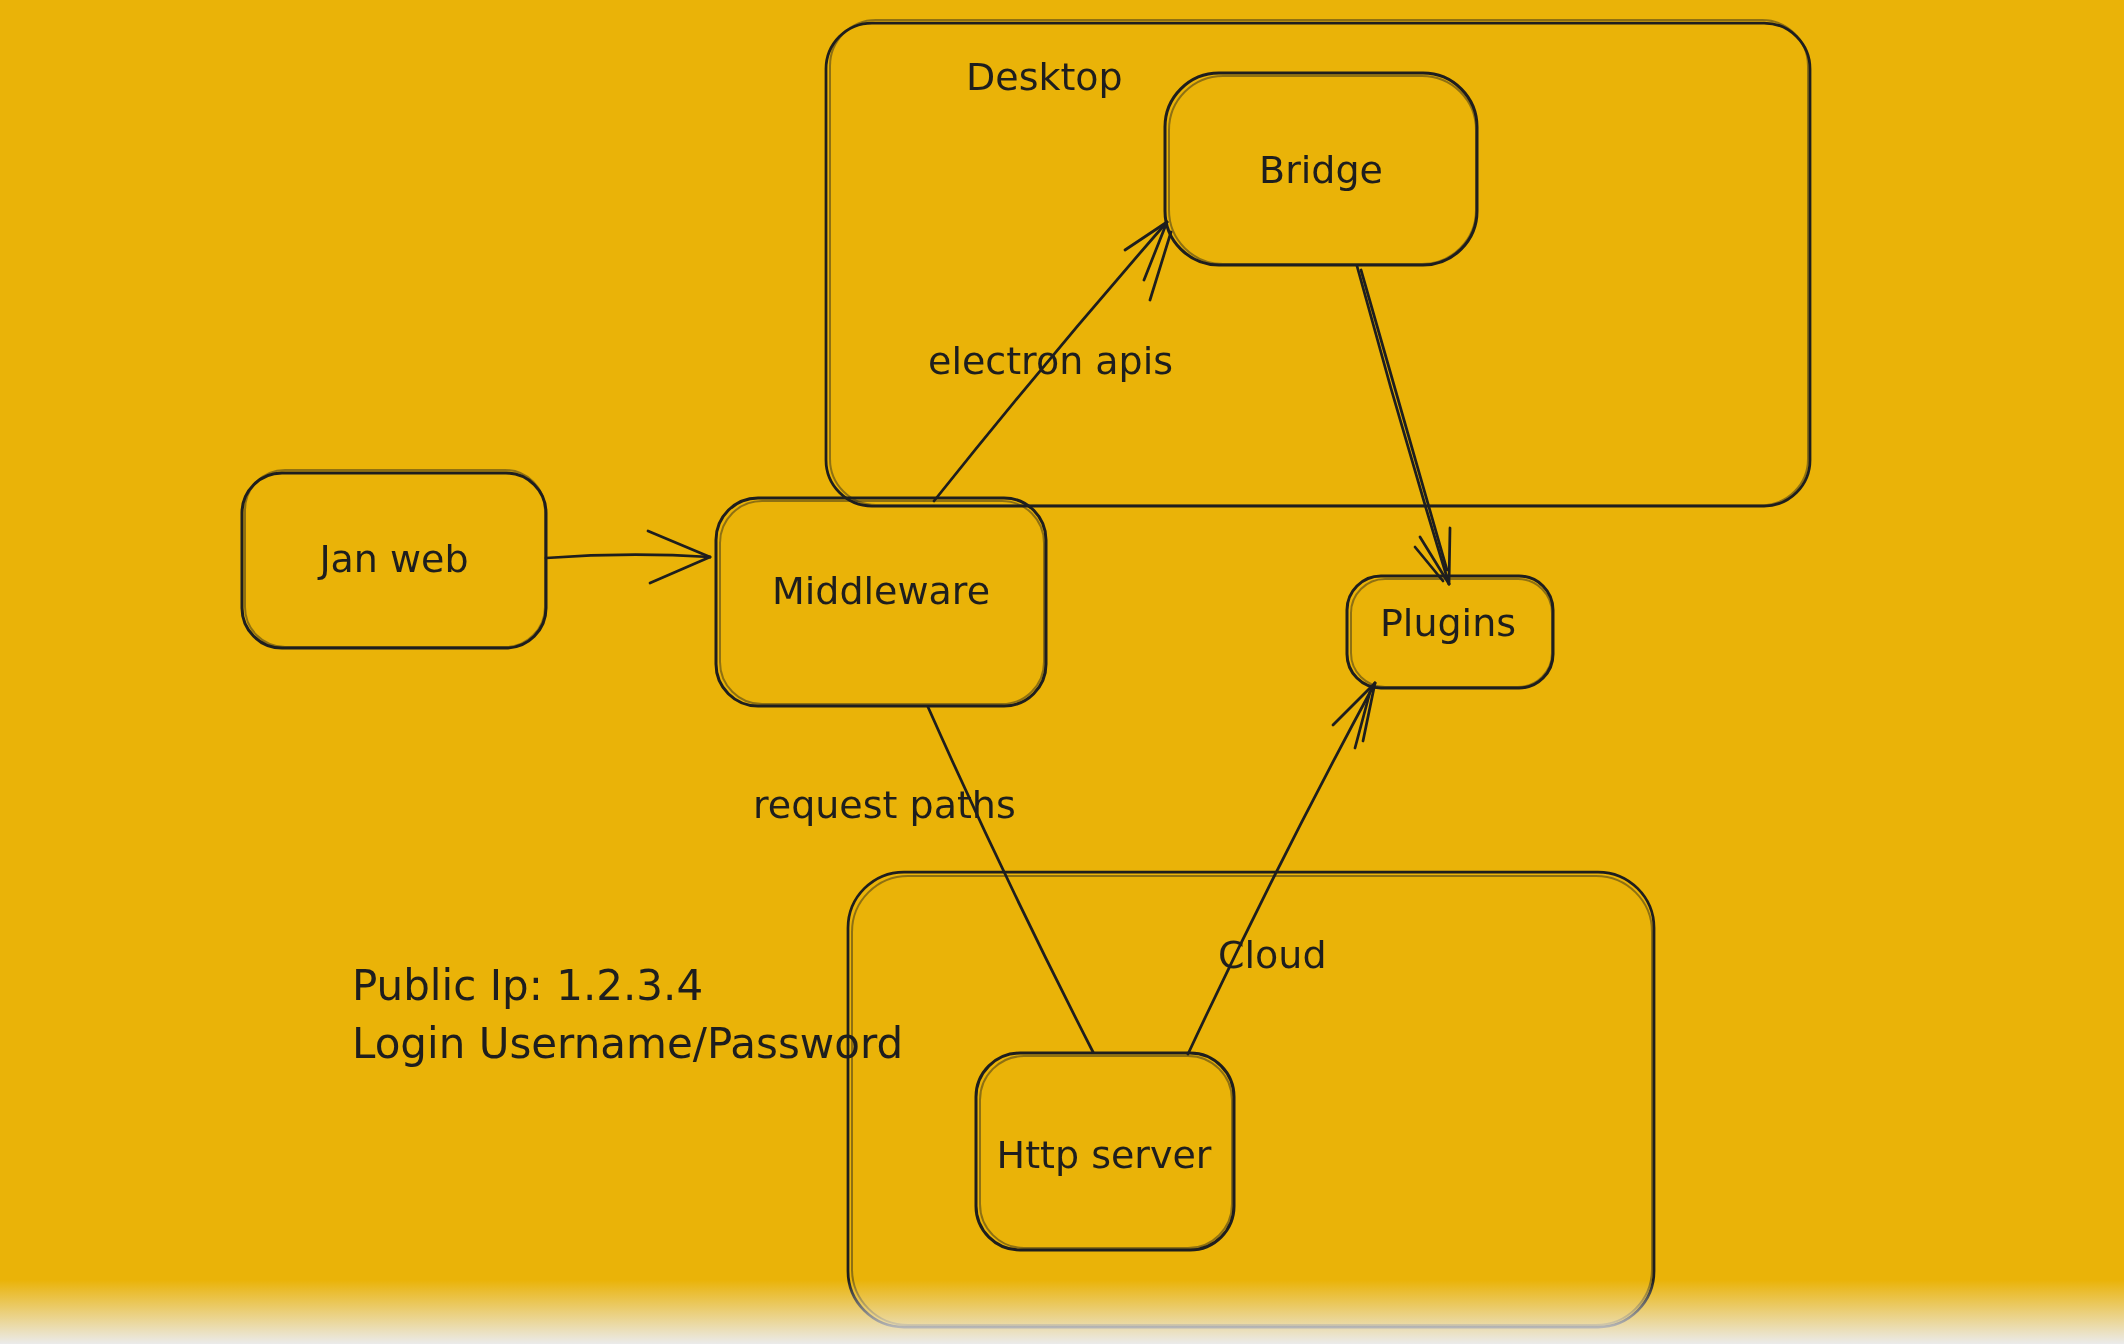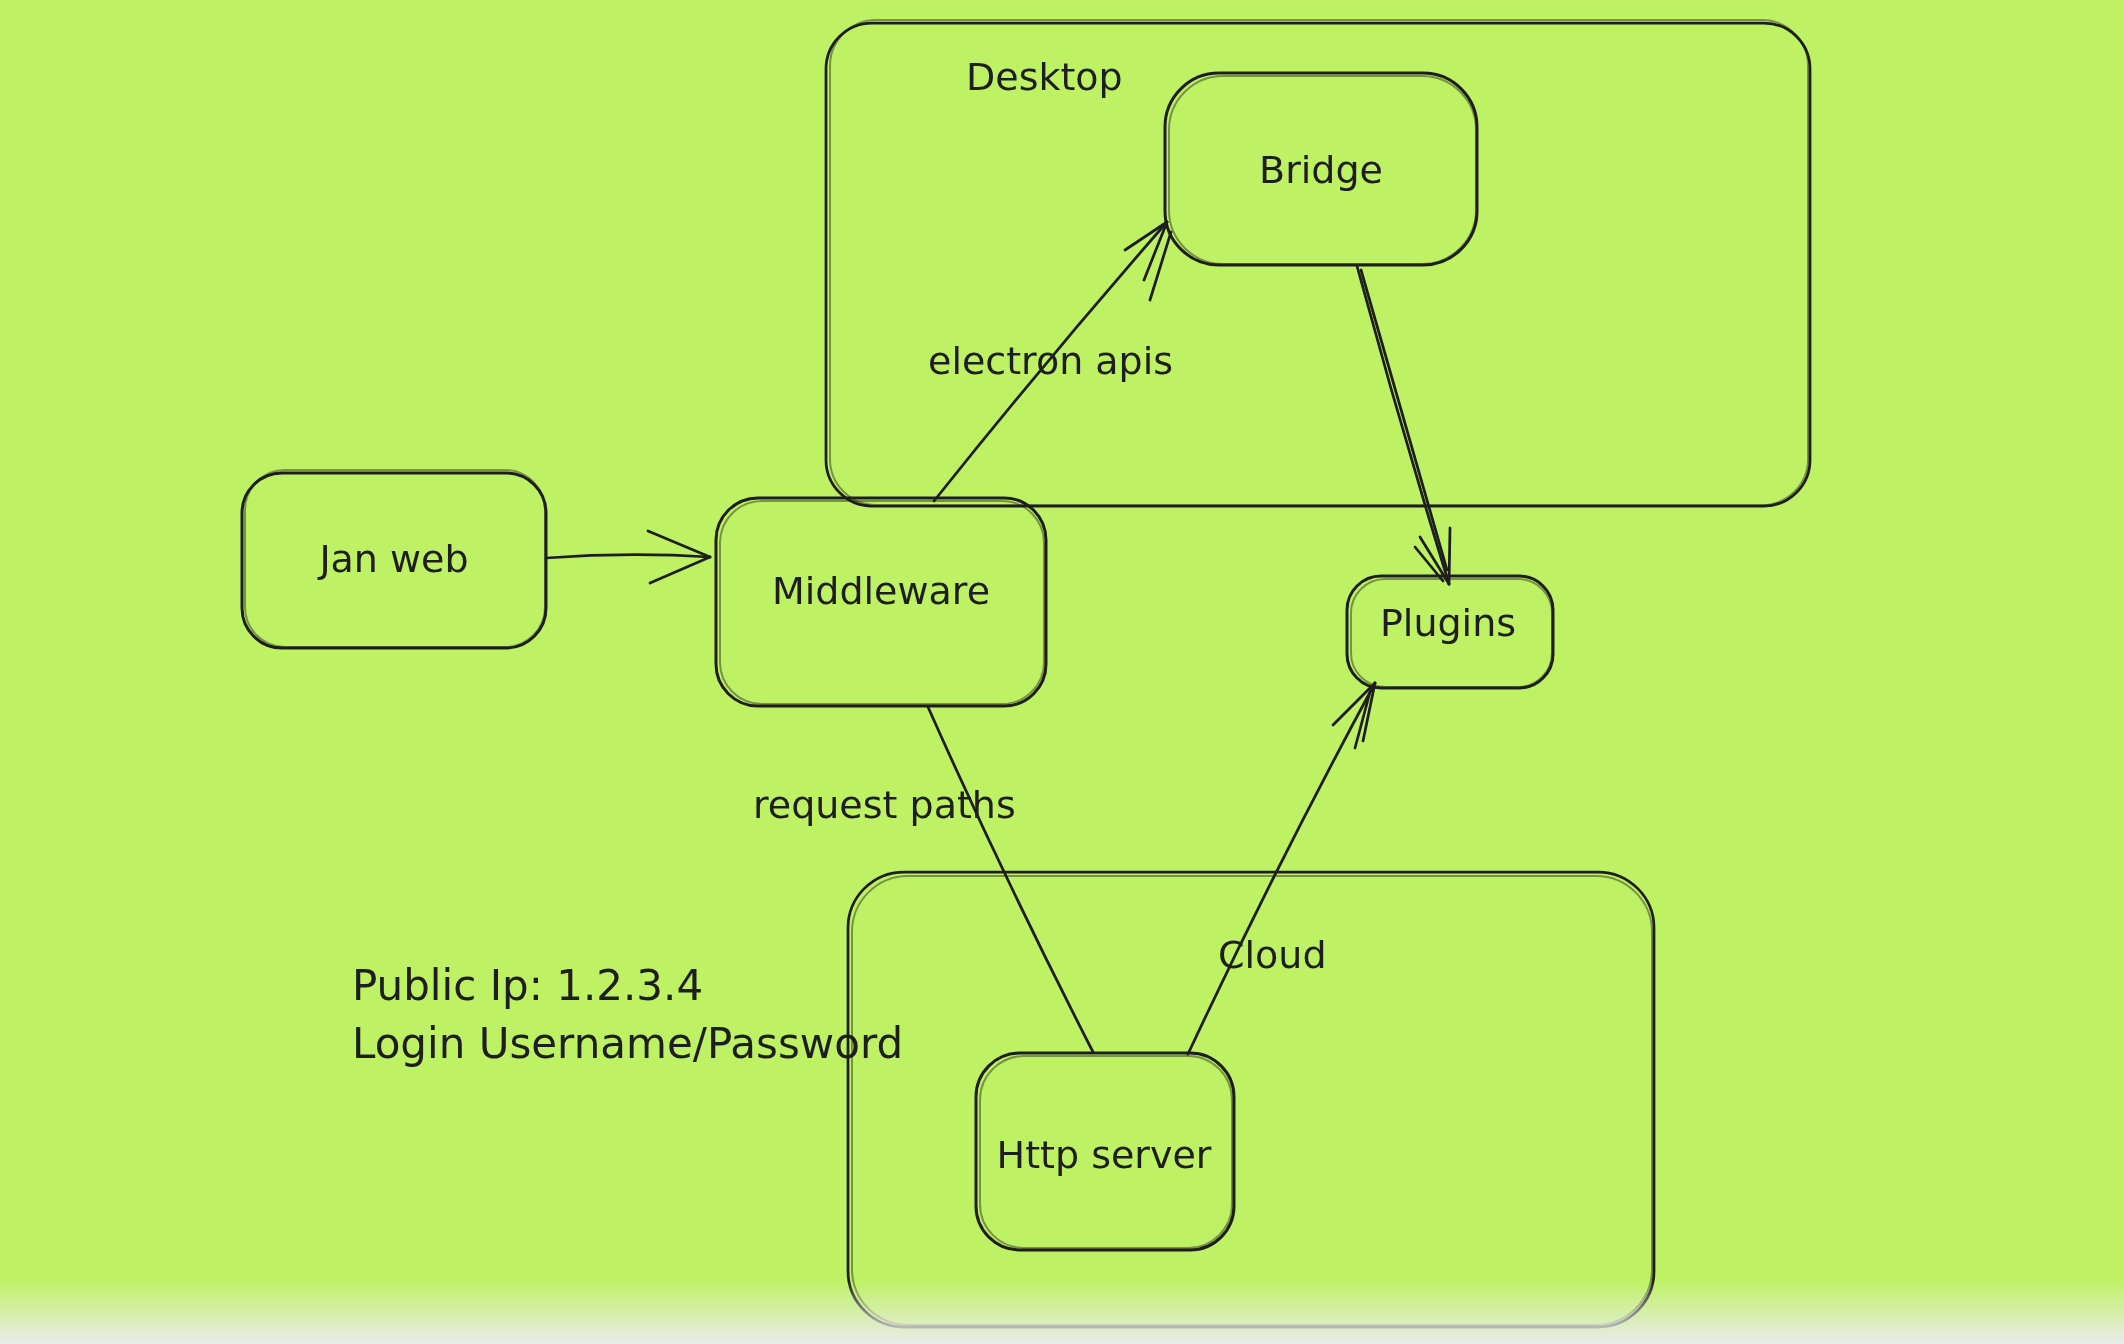--- a/index.html
+++ b/index.html
@@ -5,21 +5,21 @@
   html, body { margin: 0; padding: 0; }
   body {
     width: 2124px; height: 1344px;
     background: #ffffff;
     font-family: "DejaVu Sans", sans-serif;
   }
   .canvas {
     position: relative;
     width: 2124px; height: 1344px;
     overflow: hidden;
-    background: #bef264;
+    background: #eab308;
   }
   .canvas svg { position: absolute; left: 0; top: 0; }
   .shape {
     fill: none;
     stroke: #1e1e1e;
     stroke-width: 3;
     stroke-linecap: round;
     stroke-linejoin: round;
   }
   .container-box { stroke-width: 2.75; }

